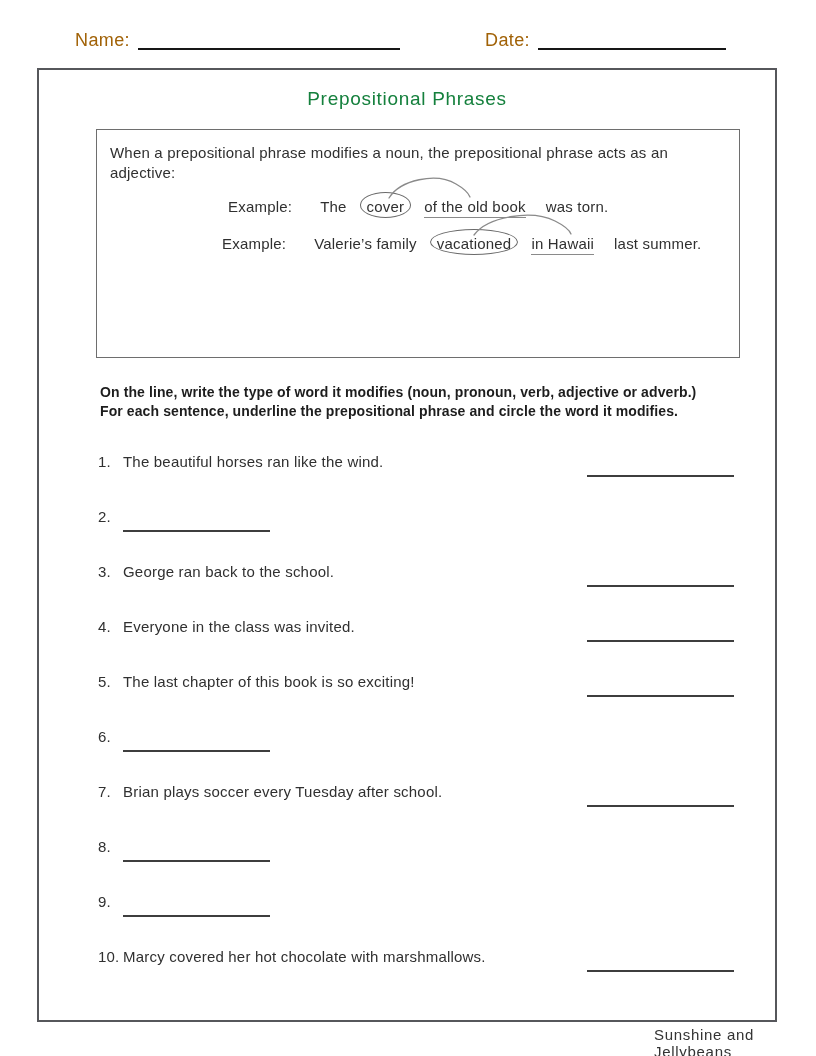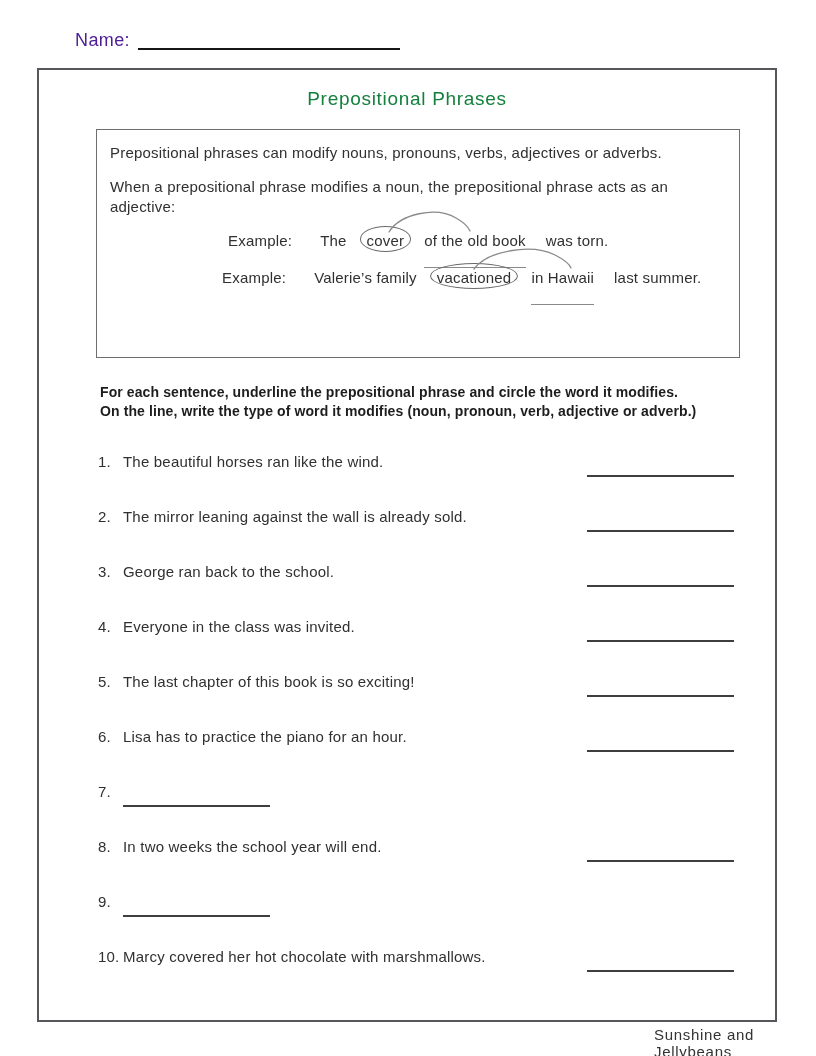--- a/index.html
+++ b/index.html
@@ -9,21 +9,21 @@
     width:816px; height:1056px;
     background:#ffffff;
     font-family:"Liberation Sans","DejaVu Sans",sans-serif;
     color:#303030;
     overflow:hidden;
   }
   
   .top-row { position:absolute; left:0; top:30px; width:100%; height:30px; }
   .name-group { position:absolute; left:75px; top:0; display:flex; align-items:baseline; }
   .date-group { position:absolute; left:485px; top:0; display:flex; align-items:baseline; }
-  .field-label { font-size:18px; letter-spacing:0.4px; color:#4c1d95; }
+  .field-label { font-size:18px; letter-spacing:0.4px; color:#a16207; }
   .write-line { display:inline-block; border-bottom:2px solid #161616; transform:translateY(4px); margin-left:8px; }
   .name-line { width:262px; }
   .date-line { width:188px; }
   
   .outer-box {
     position:absolute; left:37px; top:68px;
     width:740px; height:954px;
     border:2px solid #56575b;
   }
   .ws-title {
@@ -44,21 +44,21 @@
   .example-row.second { margin-top:17px; margin-left:112px; }
   .example-label { margin-right:28px; }
   .example-text { position:relative; }
   .ex-seg + .ex-seg { margin-left:20px; }
   .circled { position:relative; display:inline-block; }
   .circled::before {
     content:""; position:absolute;
     left:-7px; right:-7px; top:-5px; bottom:-1px;
     border:1.4px solid #6a6a6a; border-radius:50%;
   }
-  .underlined { border-bottom:1.6px solid #8a8a8a; padding-bottom:18px; }
+  .underlined { border-bottom:1.6px solid #8a8a8a; padding-bottom:2px; }
   .arc-svg { position:absolute; top:-21px; overflow:visible; pointer-events:none; }
   .arc-svg path { fill:none; stroke:#8a8a8a; stroke-width:1.3; stroke-linecap:round; }
   .arc-1 { left:58%; width:84px; height:24px; }
   .arc-2 { left:48%; width:100px; height:24px; }
   
   .instructions {
     position:absolute; left:61px; top:313px; width:648px;
     font-size:14px; font-weight:bold; line-height:19px; letter-spacing:0.1px; color:#1d1d1d;
   }
   
@@ -76,28 +76,31 @@
 </head>
 <body>
 
 <div class="page">
 
   <div class="top-row">
     <div class="name-group">
       <span class="field-label">Name:</span>
       <span class="write-line name-line"></span>
     </div>
+    <div class="date-group">
+      <span class="field-label">Date:</span>
+      <span class="write-line date-line"></span>
+    </div>
   </div>
 
   <div class="outer-box">
 
     <div class="ws-title">Prepositional Phrases</div>
 
     <div class="info-box">
-      <div class="info-intro">Prepositional phrases can modify nouns, pronouns, verbs, adjectives or adverbs.</div>
 
       <div class="info-rule">When a prepositional phrase modifies a noun, the prepositional phrase acts as an adjective:</div>
 
       <div class="example-row">
         <span class="example-label">Example:</span>
         <span class="example-text">
           <span class="ex-seg">The</span><span class="ex-seg circled"><span>cover</span><svg class="arc-svg arc-1" viewBox="0 0 84 24">
                 <path d="M1,22 C12,4 48,-4 68,8 C75,12 80,16 82,21"></path>
               </svg></span><span class="ex-seg underlined">of the old book</span><span class="ex-seg">was torn.</span>
         </span>
@@ -108,62 +111,60 @@
         <span class="example-label">Example:</span>
         <span class="example-text">
           <span class="ex-seg">Valerie’s family</span><span class="ex-seg circled"><span>vacationed</span><svg class="arc-svg arc-2" viewBox="0 0 100 24">
                 <path d="M1,22 C14,4 58,-4 82,8 C90,12 96,16 98,21"></path>
               </svg></span><span class="ex-seg underlined">in Hawaii</span><span class="ex-seg">last summer.</span>
         </span>
       </div>
     </div>
 
     <div class="instructions">
+      <div>On the line, write the type of word it modifies (noun, pronoun, verb, adjective or adverb.)</div>
       <div>For each sentence, underline the prepositional phrase and circle the word it modifies.</div>
-      <div>On the line, write the type of word it modifies (noun, pronoun, verb, adjective or adverb.)</div>
     </div>
 
     <div class="sentence-list">
       <div class="sentence-row">
         <span class="sentence-num">1.</span>
         <span class="sentence-text">The beautiful horses ran like the wind.</span>
         <span class="answer-blank"></span>
       </div>
       <div class="sentence-row">
         <span class="sentence-num">2.</span>
-        <span class="sentence-text">The mirror leaning against the wall is already sold.</span>
         <span class="answer-blank"></span>
       </div>
       <div class="sentence-row">
         <span class="sentence-num">3.</span>
         <span class="sentence-text">George ran back to the school.</span>
         <span class="answer-blank"></span>
       </div>
       <div class="sentence-row">
         <span class="sentence-num">4.</span>
         <span class="sentence-text">Everyone in the class was invited.</span>
         <span class="answer-blank"></span>
       </div>
       <div class="sentence-row">
         <span class="sentence-num">5.</span>
         <span class="sentence-text">The last chapter of this book is so exciting!</span>
         <span class="answer-blank"></span>
       </div>
       <div class="sentence-row">
         <span class="sentence-num">6.</span>
-        <span class="sentence-text">Lisa has to practice the piano for an hour.</span>
         <span class="answer-blank"></span>
       </div>
       <div class="sentence-row">
         <span class="sentence-num">7.</span>
+        <span class="sentence-text">Brian plays soccer every Tuesday after school.</span>
         <span class="answer-blank"></span>
       </div>
       <div class="sentence-row">
         <span class="sentence-num">8.</span>
-        <span class="sentence-text">In two weeks the school year will end.</span>
         <span class="answer-blank"></span>
       </div>
       <div class="sentence-row">
         <span class="sentence-num">9.</span>
         <span class="answer-blank"></span>
       </div>
       <div class="sentence-row">
         <span class="sentence-num">10.</span>
         <span class="sentence-text">Marcy covered her hot chocolate with marshmallows.</span>
         <span class="answer-blank"></span>

